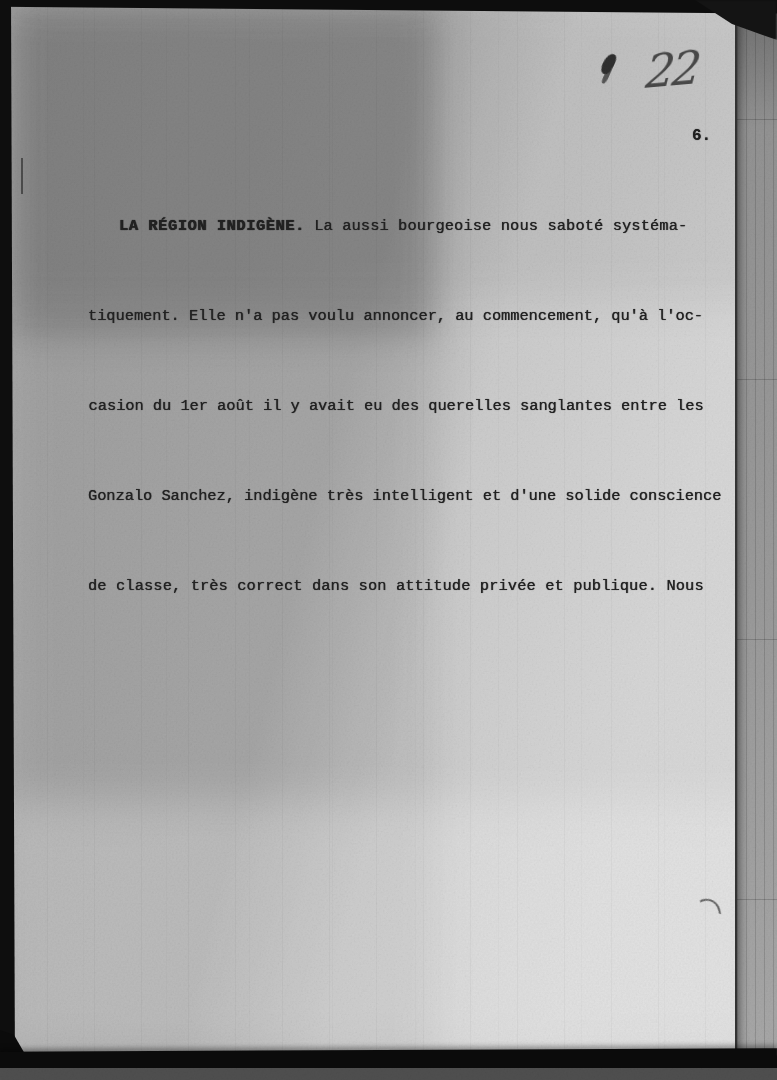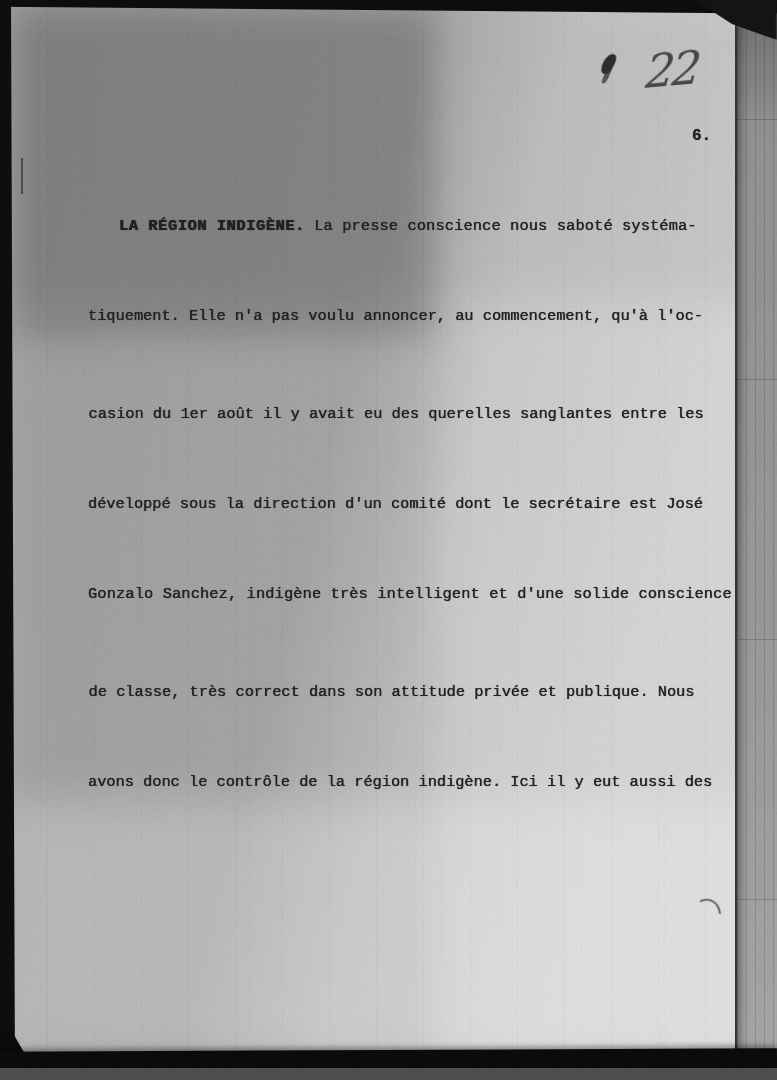--- a/index.html
+++ b/index.html
@@ -19,21 +19,21 @@
     repeating-linear-gradient(90deg,rgba(0,0,0,0.035) 0 1px,transparent 1px 47px),
     repeating-linear-gradient(90deg,rgba(0,0,0,0.025) 0 1px,transparent 1px 83px);}
   
   .text-block{
     position:absolute;left:88px;top:151px;width:672px;z-index:3;
     font-size:15.3px;line-height:30px;color:#222;
     text-shadow:0 0 .8px rgba(25,25,25,.85),.6px .4px 0 rgba(40,40,40,.3);
     white-space:pre;letter-spacing:0;
   }
   .ln{height:30px;}
-  .ln:nth-child(3n){transform:translateX(.6px);margin-top:8px;}
+  .ln:nth-child(3n){transform:translateX(.6px);}
   .ln:nth-child(4n+1){letter-spacing:.15px;}
   .indent{padding-left:31px;}
   .hd{font-weight:bold;letter-spacing:.6px;text-shadow:0 0 1px rgba(10,10,10,.95),.7px .4px 0 rgba(20,20,20,.5);text-align:right;}
   
   .handwritten-num{
     position:absolute;left:646px;top:42px;z-index:4;
     font-family:"DejaVu Serif",serif;font-style:italic;font-size:46px;
     color:rgba(45,45,45,.82);letter-spacing:-3px;
     transform:rotate(-5deg) skewX(-10deg);filter:blur(.4px);
   }
@@ -88,27 +88,25 @@
   <div class="shade shade-bottom"></div>
   <div class="shade streaks"></div>
 
   <div class="handwritten-num">22</div>
   <div class="ink-mark"></div>
   <div class="typed-num">6.</div>
   <div class="pen-curve"></div>
   <div class="margin-tick"></div>
 
   <div class="text-block">
-    <div class="ln indent"><span class="hd">LA RÉGION INDIGÈNE.</span><span> La presse conscience nous saboté systéma-</span></div>
+    <div class="ln indent"><span class="hd">LA RÉGION INDIGÈNE.</span><span> La aussi bourgeoise nous saboté systéma-</span></div>
     <div class="ln">tiquement. Elle n'a pas voulu annoncer, au commencement, qu'à l'oc-</div>
     <div class="ln">casion du 1er août il y avait eu des querelles sanglantes entre les</div>
-    <div class="ln">développé sous la direction d'un comité dont le secrétaire est José</div>
     <div class="ln">Gonzalo Sanchez, indigène très intelligent et d'une solide conscience</div>
     <div class="ln">de classe, très correct dans son attitude privée et publique. Nous</div>
-    <div class="ln">avons donc le contrôle de la région indigène. Ici il y eut aussi des</div>
     
     
     
     
     
     
     
     
     
     

